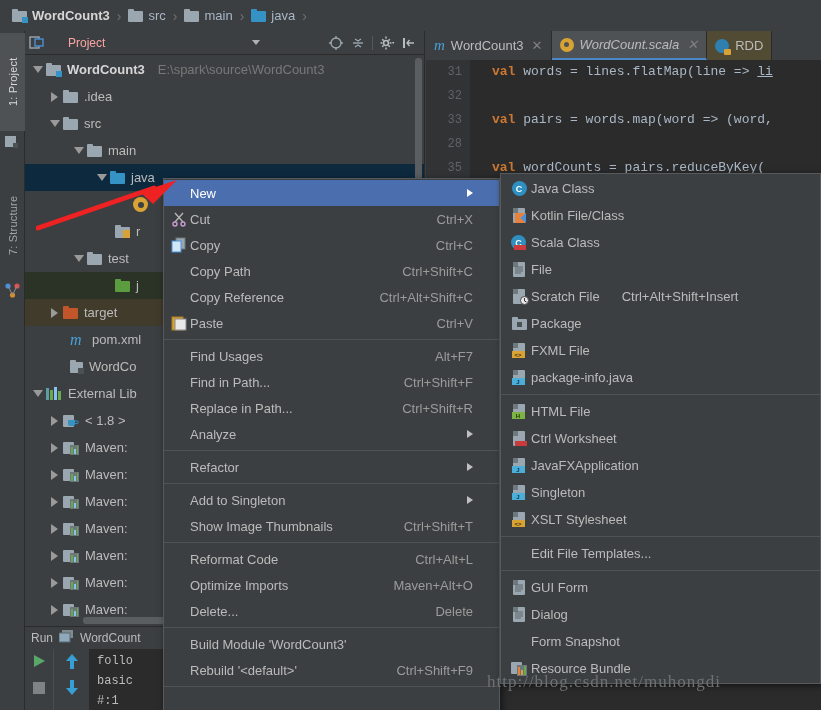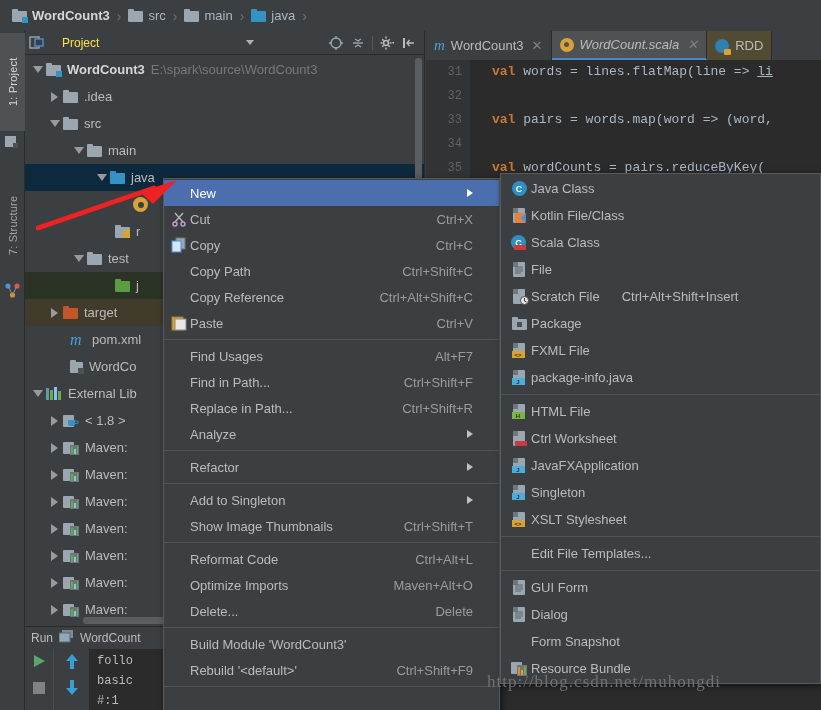--- a/index.html
+++ b/index.html
@@ -59,37 +59,37 @@
   
   .panel {
     position: absolute; left: 25px; top: 31px; width: 400px; height: 595px;
     background: #3c3f41; border-right: 1px solid #2b2b2b;
   }
   .panel-head {
     height: 24px; background: #3c3f41;
     display: flex; align-items: center; padding: 0 4px;
     border-bottom: 1px solid #2b2b2b;
   }
-  .panel-head .ptitle { font-size: 12px; color: #fde047; margin-left: 17px; }
+  .panel-head .ptitle { font-size: 12px; color: #fca5a5; margin-left: 23px; }
   .pic { width: 16px; height: 15px; flex: none; }
   .spacer { flex: 1; }
   .hicon { width: 22px; height: 20px; display: flex; align-items: center; justify-content: center; }
   .caret-dn { width:0;height:0;border-left:4px solid transparent;border-right:4px solid transparent;border-top:5px solid #b0b0b0;}
 
   .tree { position: absolute; left: 0; top: 25px; right: 0; bottom: 0; background: #3c3f41; overflow: hidden; }
   .trow { position: relative; height: 27px; display: flex; align-items: center; white-space: nowrap; }
   .trow.sel { background: #0d293e; }
   .trow.hl-green { background: #2b3327; }
   .trow.hl-brown { background: #413b2c; }
   .trow .tw { width: 17px; height: 17px; flex: none; display:flex;align-items:center;justify-content:center; }
   .tri-r { width:0;height:0;border-top:5px solid transparent;border-bottom:5px solid transparent;border-left:7px solid #9a9a9a; }
   .tri-d { width:0;height:0;border-left:5px solid transparent;border-right:5px solid transparent;border-top:7px solid #9a9a9a; }
   .tlabel { font-size: 13px; color: #bbbbbb; margin-left: 6px; }
   .tlabel.bold { font-weight: bold; color: #d6d6d6; }
-  .tpath { font-size: 13px; color: #787878; margin-left: 6px; }
+  .tpath { font-size: 13px; color: #787878; margin-left: 13px; }
 
   .tree-sb { position: absolute; right: 2px; top: 2px; width: 7px; height: 235px; background: #5b5e60; border-radius: 3px; }
   .tree-hsb { position: absolute; left: 58px; bottom: 2px; width: 290px; height: 7px; background: #5b5e60; border-radius: 3px; }
 
   
   .jicon { position: relative; width: 16px; height: 14px; flex:none; }
   .jicon .fb { position:absolute;left:0;top:1px;width:11px;height:12px;background:#9aa7b0;border-radius:1px;}
   .jicon .bars { position:absolute;right:0;bottom:0;width:9px;height:10px;background:#6d7679;}
   .jicon .b1 {position:absolute;left:1px;bottom:1px;width:2px;height:7px;background:#6aa84f;}
   .jicon .b2 {position:absolute;left:4px;bottom:1px;width:2px;height:5px;background:#88c2f0;}
@@ -540,21 +540,21 @@
           <span style="position:absolute;right:-2px;bottom:-2px;width:7px;height:6px;background:#d8a334;border-radius:1px;"></span>
         </span>
         <span>RDD</span>
       </div>
     </div>
 
     <div class="gutter">
       <div class="gline">31</div>
       <div class="gline">32</div>
       <div class="gline">33</div>
-      <div class="gline">34</div>
+      <div class="gline">28</div>
       <div class="gline">35</div>
     </div>
 
     <div class="codearea">
       <div class="cline"><span class="kw">val</span> words = lines.flatMap(line =&gt; <span class="ul">li</span></div>
       <div class="cline"></div>
       <div class="cline"><span class="kw">val</span> pairs = words.map(word =&gt; (word,</div>
       <div class="cline"></div>
       <div class="cline"><span class="kw">val</span> wordCounts = pairs.reduceByKey(</div>
     </div>

